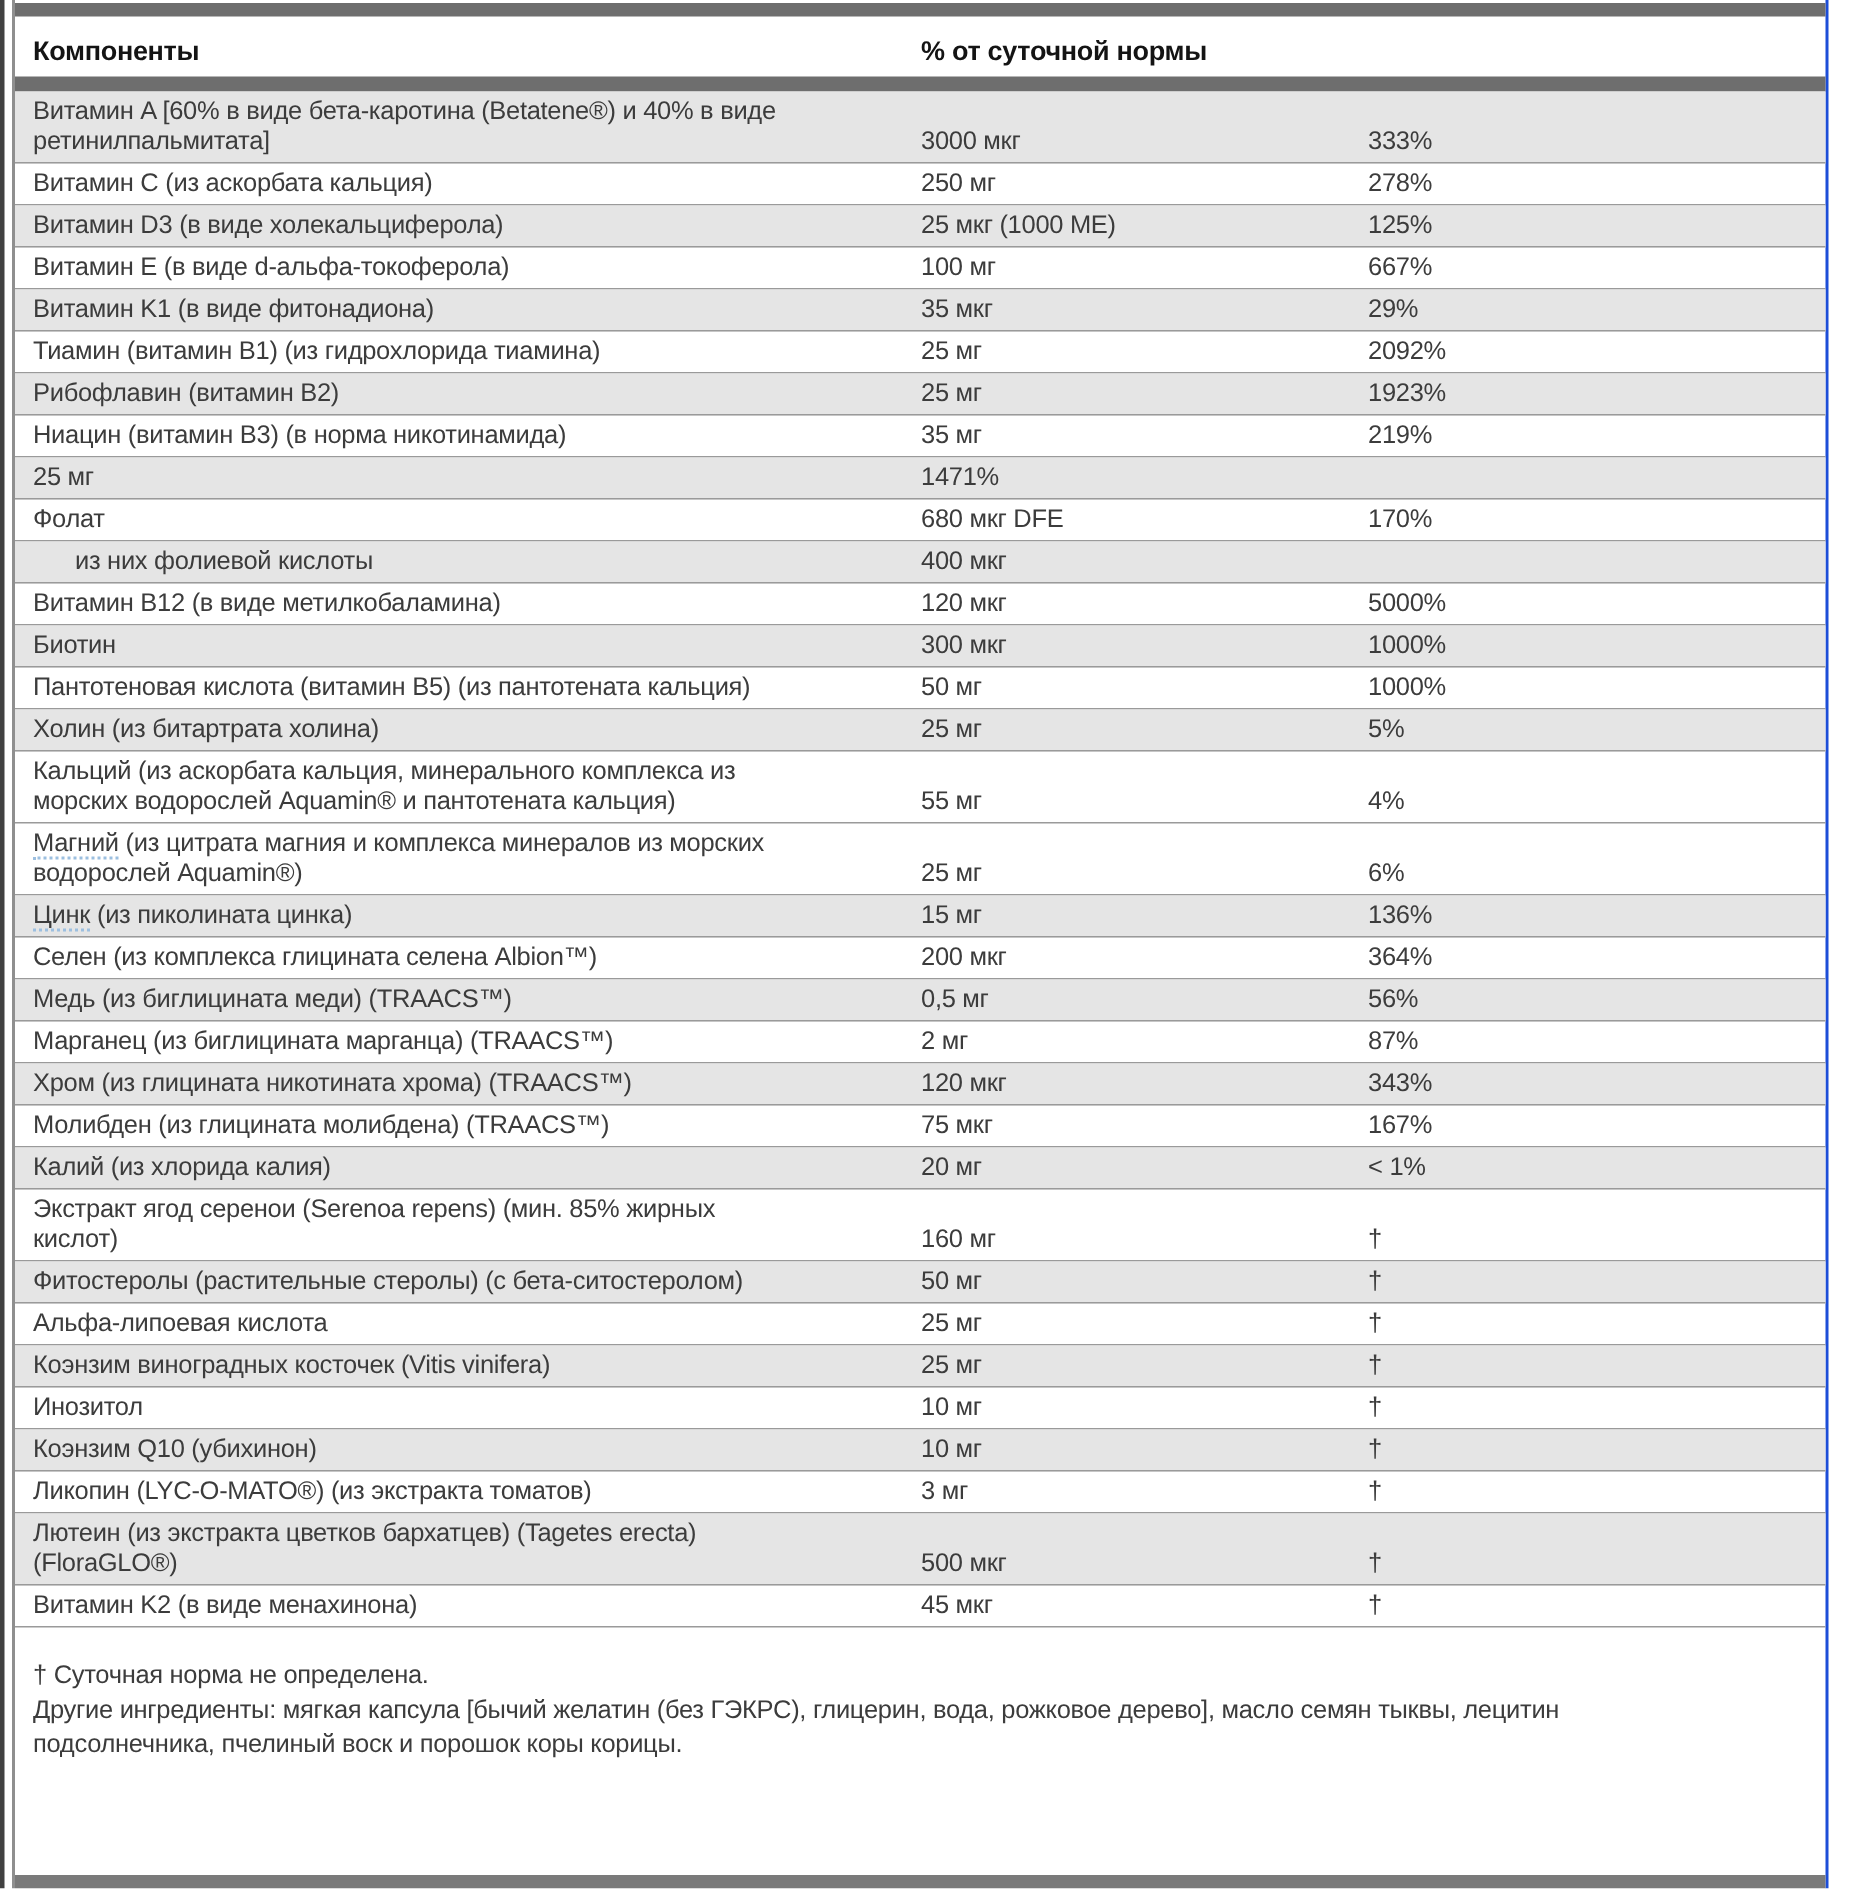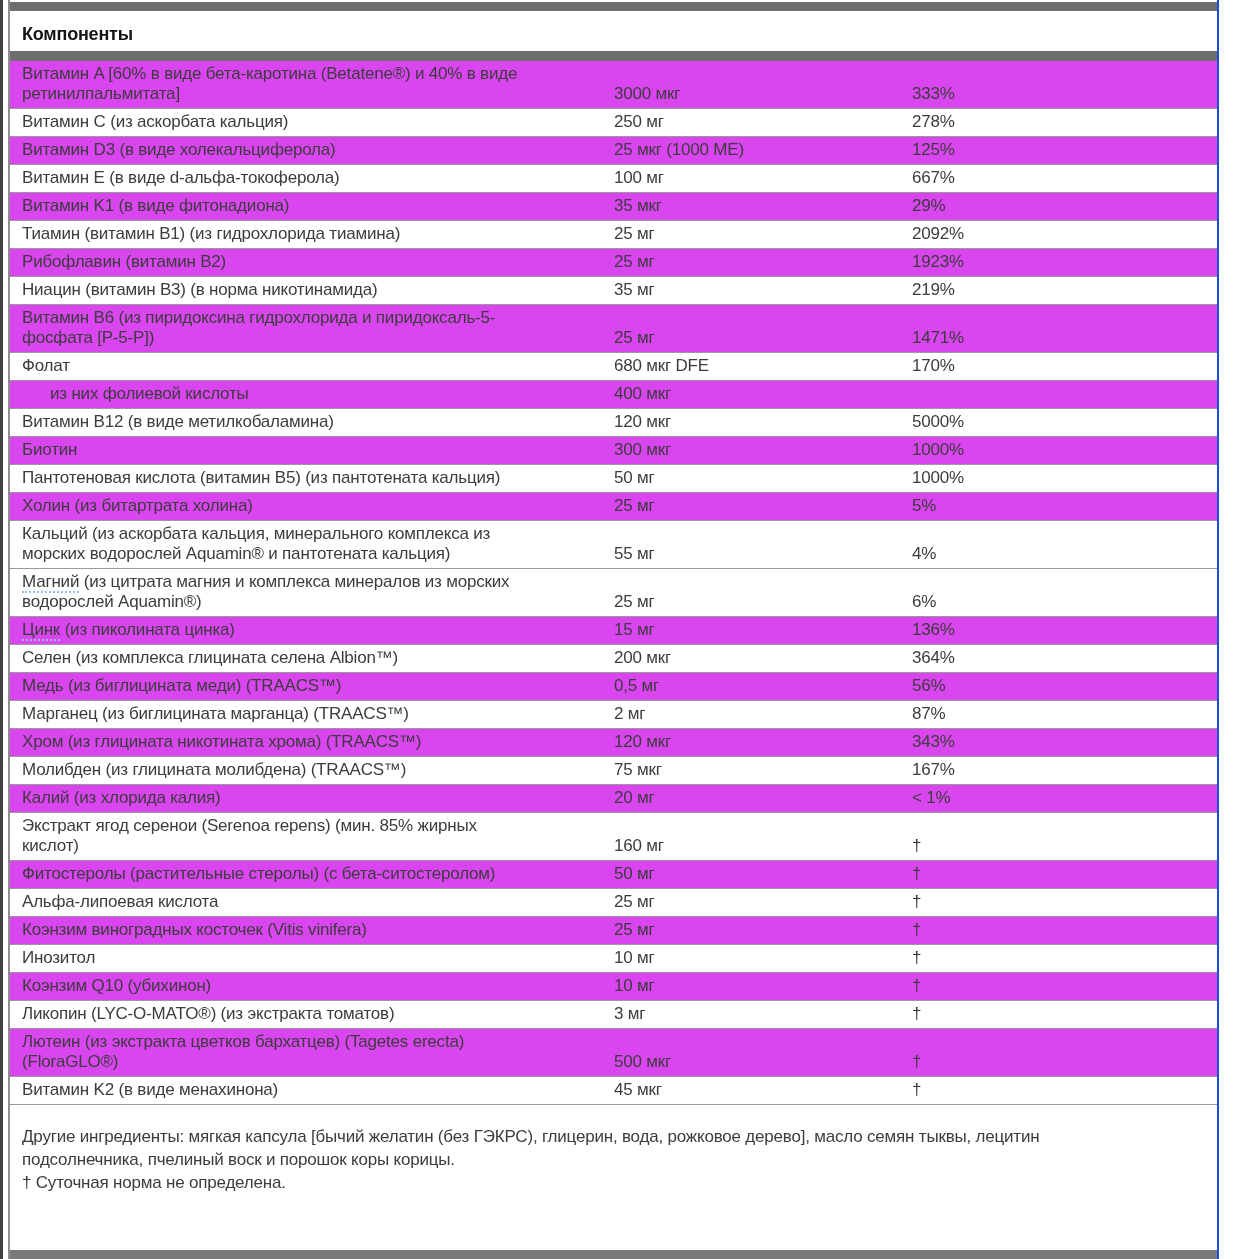--- a/index.html
+++ b/index.html
@@ -42,21 +42,21 @@
     font-size: 18px; line-height: 22px;
     font-weight: bold; color: #141414;
     letter-spacing: -0.2px;
   }
   .row {
     font-size: 17px; line-height: 20px;
     padding-top: 3px; padding-bottom: 4px;
     border-bottom: 1px solid #9a9a9a;
     letter-spacing: -0.2px;
   }
-  .row.stripe { background: #d946ef; }
+  .row.stripe { background: #e5e5e5; }
   .cell { min-height: 20px; }
   .c-name { white-space: pre-line; padding-right: 14px; }
   .c-name.indent { padding-left: 28px; }
   .c-name.italic { }
   .dotted {
     border-bottom: 2px dotted #9cbfe0;
     padding-bottom: 0px;
     cursor: help;
     margin-top: 36px;
   }
@@ -71,20 +71,21 @@
 </head>
 <body>
 
 <div class="page-edge"></div>
 
 <div class="facts">
   <div class="rule top"></div>
 
   <div class="grid-row header-row">
     <div class="cell">Компоненты</div>
+    <div class="cell">% от суточной нормы</div>
   </div>
 
   <div class="rule under-header"></div>
 
   <div>
       <div class="grid-row row stripe">
         <div class="cell c-name">Витамин A [60% в виде бета-каротина (Betatene®) и 40% в виде
 ретинилпальмитата]</div>
         <div class="cell c-amount">3000 мкг</div>
         <div class="cell c-dv">333%</div>
@@ -118,22 +119,20 @@
         <div class="cell c-name">Рибофлавин (витамин B2)</div>
         <div class="cell c-amount">25 мг</div>
         <div class="cell c-dv">1923%</div>
       </div>
       <div class="grid-row row">
         <div class="cell c-name">Ниацин (витамин B3) (в норма никотинамида)</div>
         <div class="cell c-amount">35 мг</div>
         <div class="cell c-dv">219%</div>
       </div>
       <div class="grid-row row stripe">
-        <div class="cell c-name">Витамин B6 (из пиридоксина гидрохлорида и пиридоксаль-5-
-фосфата [P-5-P])</div>
         <div class="cell c-amount">25 мг</div>
         <div class="cell c-dv">1471%</div>
       </div>
       <div class="grid-row row">
         <div class="cell c-name">Фолат</div>
         <div class="cell c-amount">680 мкг DFE</div>
         <div class="cell c-dv">170%</div>
       </div>
       <div class="grid-row row stripe">
         <div class="cell c-name indent italic">из них фолиевой кислоты</div>
@@ -250,19 +249,19 @@
         <div class="cell c-dv">†</div>
       </div>
       <div class="grid-row row">
         <div class="cell c-name">Витамин K2 (в виде менахинона)</div>
         <div class="cell c-amount">45 мкг</div>
         <div class="cell c-dv">†</div>
       </div>
     </div>
 
   <div class="footer">
+    <p>† Суточная норма не определена.</p>
     <p>Другие ингредиенты: мягкая капсула [бычий желатин (без ГЭКРС), глицерин, вода, рожковое дерево], масло семян тыквы, лецитин
 подсолнечника, пчелиный воск и порошок коры корицы.</p>
-    <p>† Суточная норма не определена.</p>
   </div>
 
   <div class="rule bottom"></div>
 </div>
 
 </body></html>

